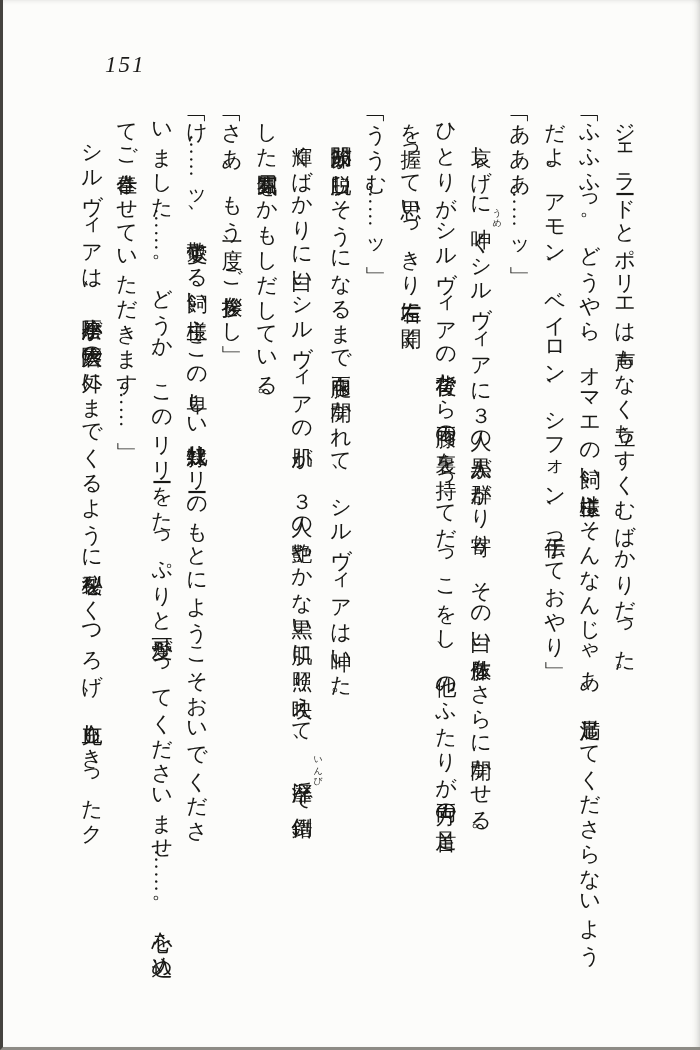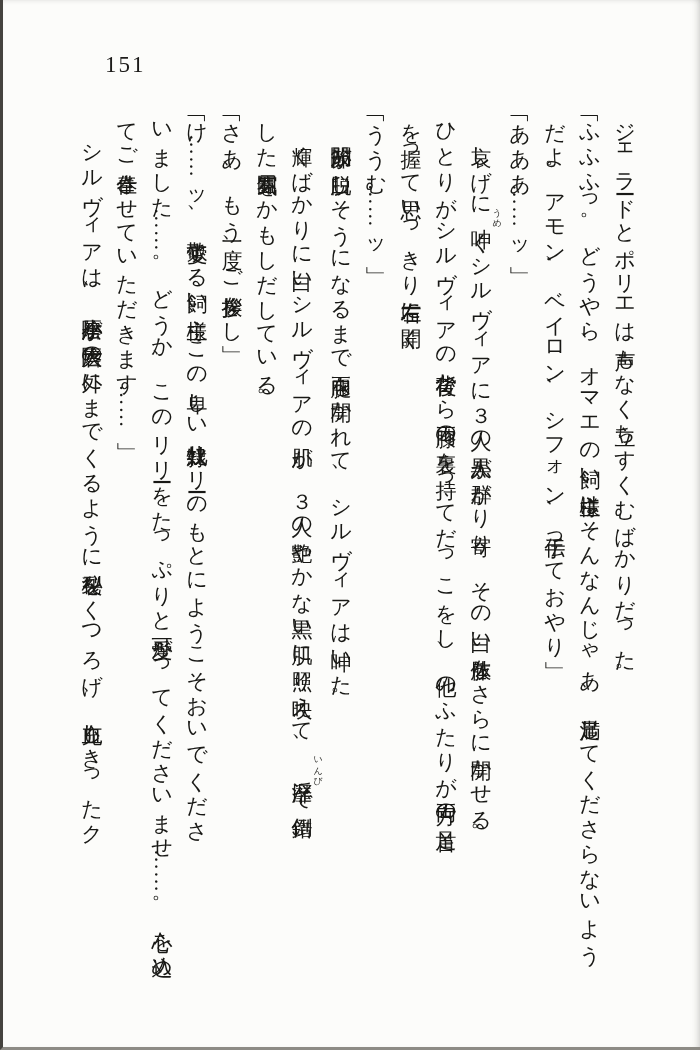--- a/index.html
+++ b/index.html
@@ -19,20 +19,21 @@
     box-shadow: inset -7px 0 9px -7px rgba(60,60,55,0.35),
                 inset 0 4px 6px -5px rgba(60,60,55,0.18);
     overflow: hidden;
     font-family: "Liberation Serif", "DejaVu Serif", serif;
   }
   .page-number {
     position: absolute;
     top: 52px;
     left: 102px;
     font-size: 23px;
+    font-style: italic;
     letter-spacing: 2px;
     color: #1d1c1a;
   }
   .text-area {
     position: absolute;
     top: 108px;
     right: 58px;
     height: 886px;
     writing-mode: vertical-rl;
     text-orientation: mixed;

